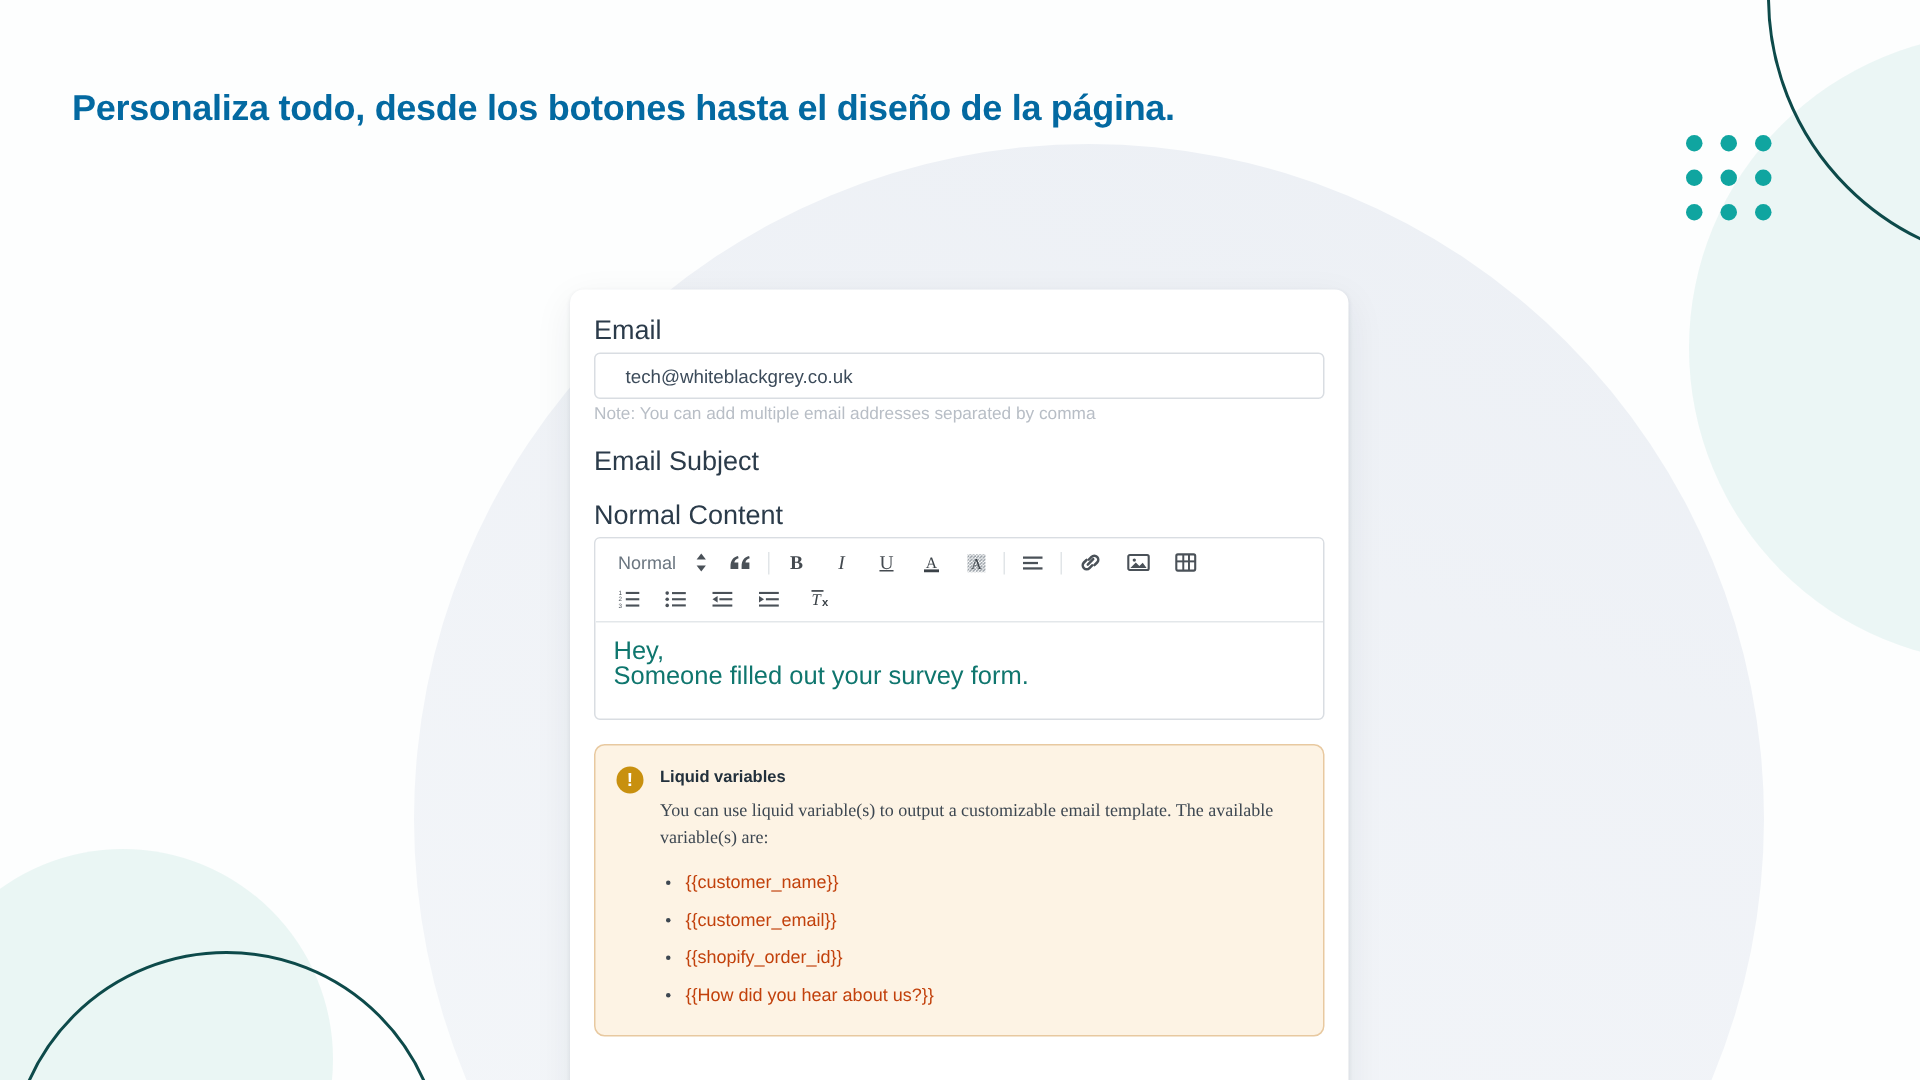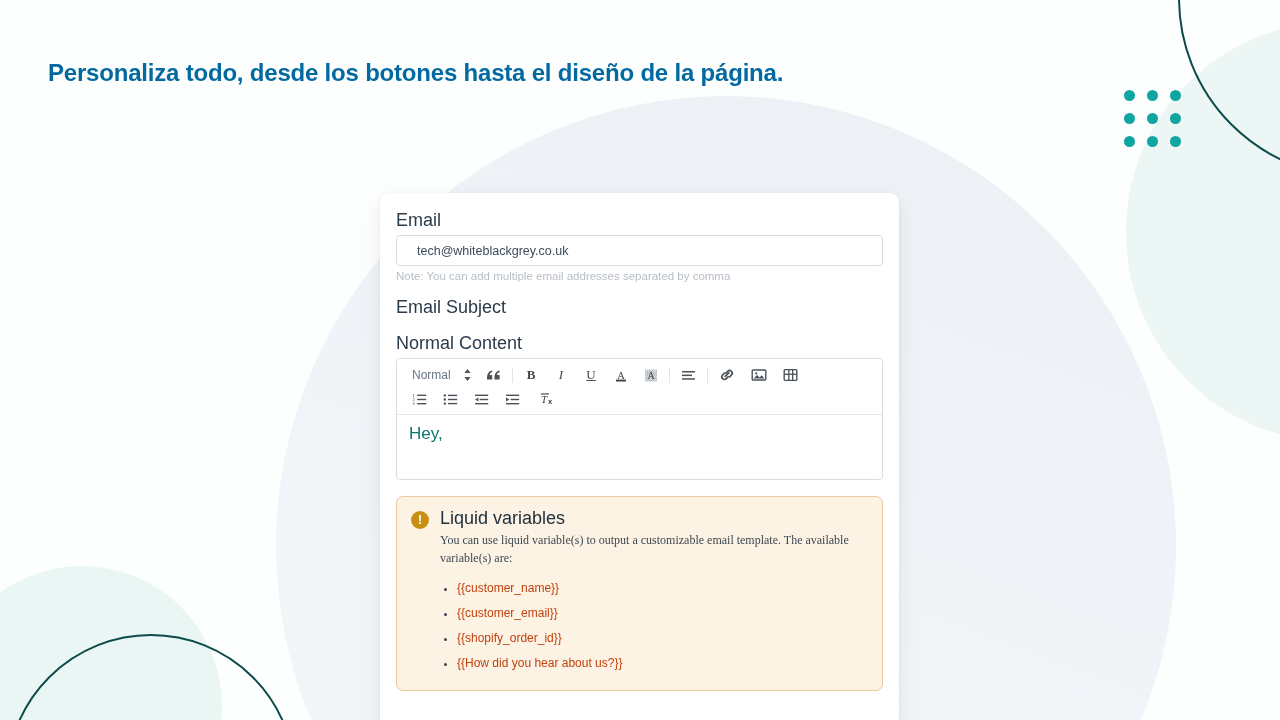--- a/index.html
+++ b/index.html
@@ -122,21 +122,21 @@
     border-radius: 7px;
     padding: 12px 14px 14px 14px;
     display: flex; gap: 11px;
   }
   .warn-icon {
     flex: 0 0 auto; width: 18px; height: 18px; border-radius: 50%;
     background: #c8900f; color: #fff;
     font-size: 12.5px; font-weight: 700; line-height: 18px; text-align: center;
     margin-top: 2px;
   }
-  .callout-title { font-size: 18px; font-weight: 400; color: #22303c; line-height: 18px; }
+  .callout-title { font-size: 11px; font-weight: 700; color: #22303c; line-height: 18px; }
   .callout-body { font-size: 12px; color: #3d4751; line-height: 18px; margin-top: 4px; font-family: Liberation Serif, serif; }
   .var-list { margin: 9px 0 0 17px; }
   .var-list li { font-size: 12px; color: #c2410c; line-height: 25px; list-style: disc; }
   .var-list li::marker { color: #3d4751; font-size: 11px; }
 </style>
 </head>
 <body>
 
 <div id="stage">
 
@@ -303,20 +303,21 @@
                 <text x="8" y="12" font-size="7.5" font-weight="700" font-family="Liberation Sans, sans-serif" fill="#3b4248">x</text>
                 <rect x="1" y="1.4" width="8" height="1.1" fill="#3b4248"></rect>
               </svg>
           </div>
         </div>
 
       </div>
 
       <div class="edit-area">
         <div>Hey,</div>
+        <div>Someone filled out your survey form.</div>
       </div>
     </div>
 
     <div class="callout">
       <div class="warn-icon">!</div>
       <div style="flex:1 1 auto;">
         <div class="callout-title">Liquid variables</div>
         <div class="callout-body">You can use liquid variable(s) to output a customizable email template. The available variable(s) are:</div>
         <ul class="var-list">
           <li>{{customer_name}}</li>

